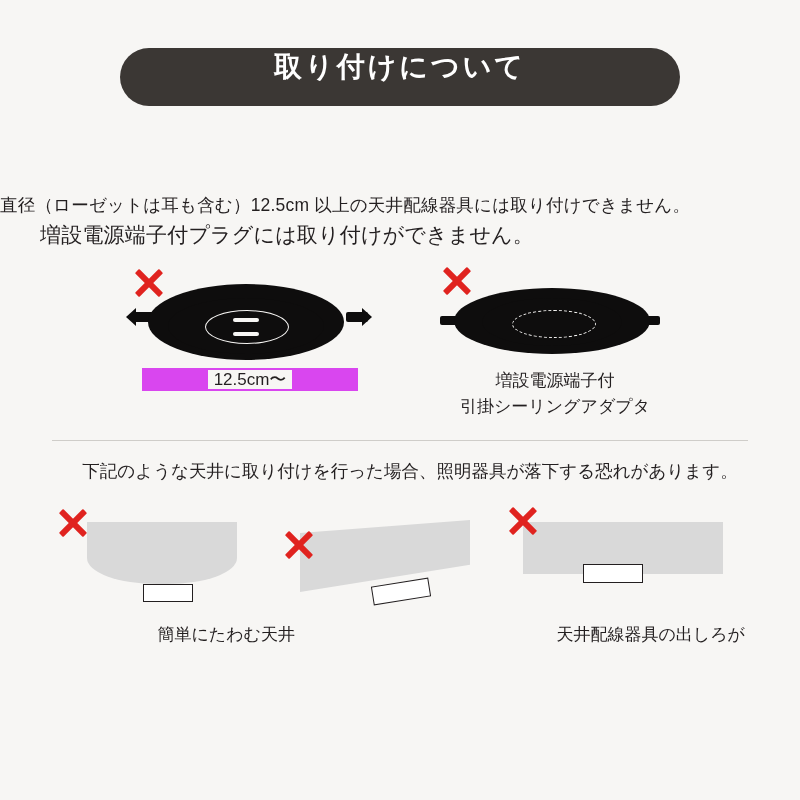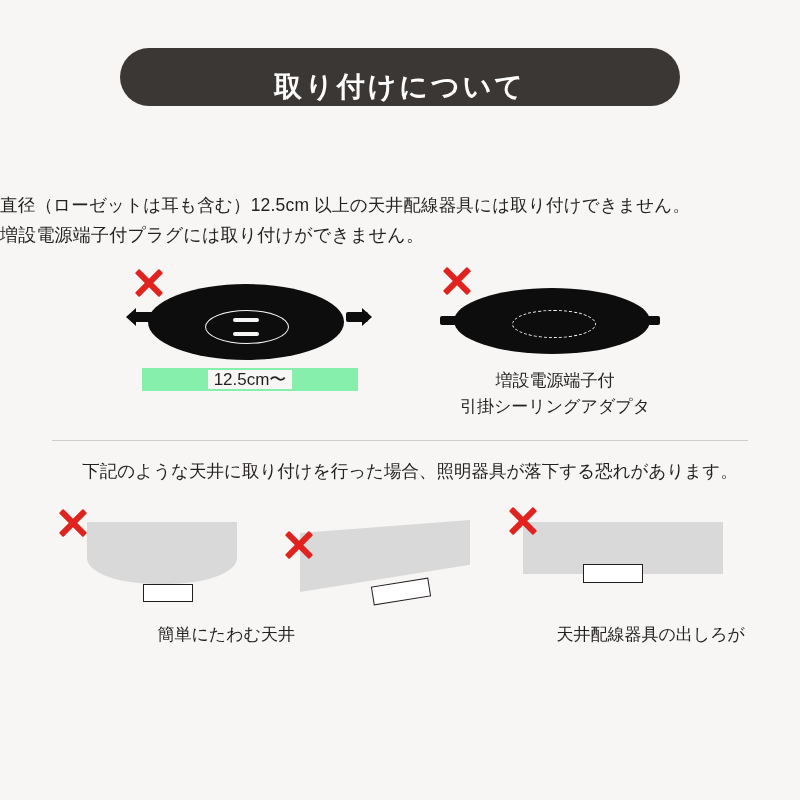--- a/index.html
+++ b/index.html
@@ -24,21 +24,21 @@
   
   .title-pill {
     position: absolute;
     left: 120px;
     top: 48px;
     width: 560px;
     height: 58px;
     background: #3b3734;
     border-radius: 29px;
     display: flex;
-    align-items: flex-end;
+    align-items: flex-start;
     justify-content: center;
   }
   .title-pill .title-text {
     color: #ffffff;
     font-size: 28px;
     letter-spacing: 3px;
     font-weight: 600;
   }
 
   
@@ -48,23 +48,24 @@
     top: 190px;
     width: 800px;
     text-align: left;
   }
   .lead .l1 {
     font-size: 17.5px;
     letter-spacing: 0.2px;
     line-height: 30px;
   }
   .lead .l2 {
-    font-size: 18px;
+    font-size: 21px;
     letter-spacing: 0.2px;
     line-height: 30px;
+    padding-left: 40px;
   }
 
   
   .rosette-row {
     position: absolute;
     left: 0;
     top: 272px;
     width: 800px;
     height: 160px;
   }
@@ -198,21 +199,21 @@
     border-bottom: 6px solid transparent;
   }
   .dim .ar-l { left: 0; border-right: 11px solid #231f20; }
   .dim .ar-r { right: 0; border-left: 11px solid #231f20; }
   .dim .dim-label {
     position: absolute;
     left: 0; top: -2px;
     width: 216px;
     text-align: center;
     font-size: 17px;
-    background: #86efac;
+    background: #d946ef;
   }
   .dim .dim-label span {
     background: #f7f6f4;
     padding: 0 6px;
   }
 
   .fig-caption {
     position: absolute;
     left: 0;
     top: 96px;

